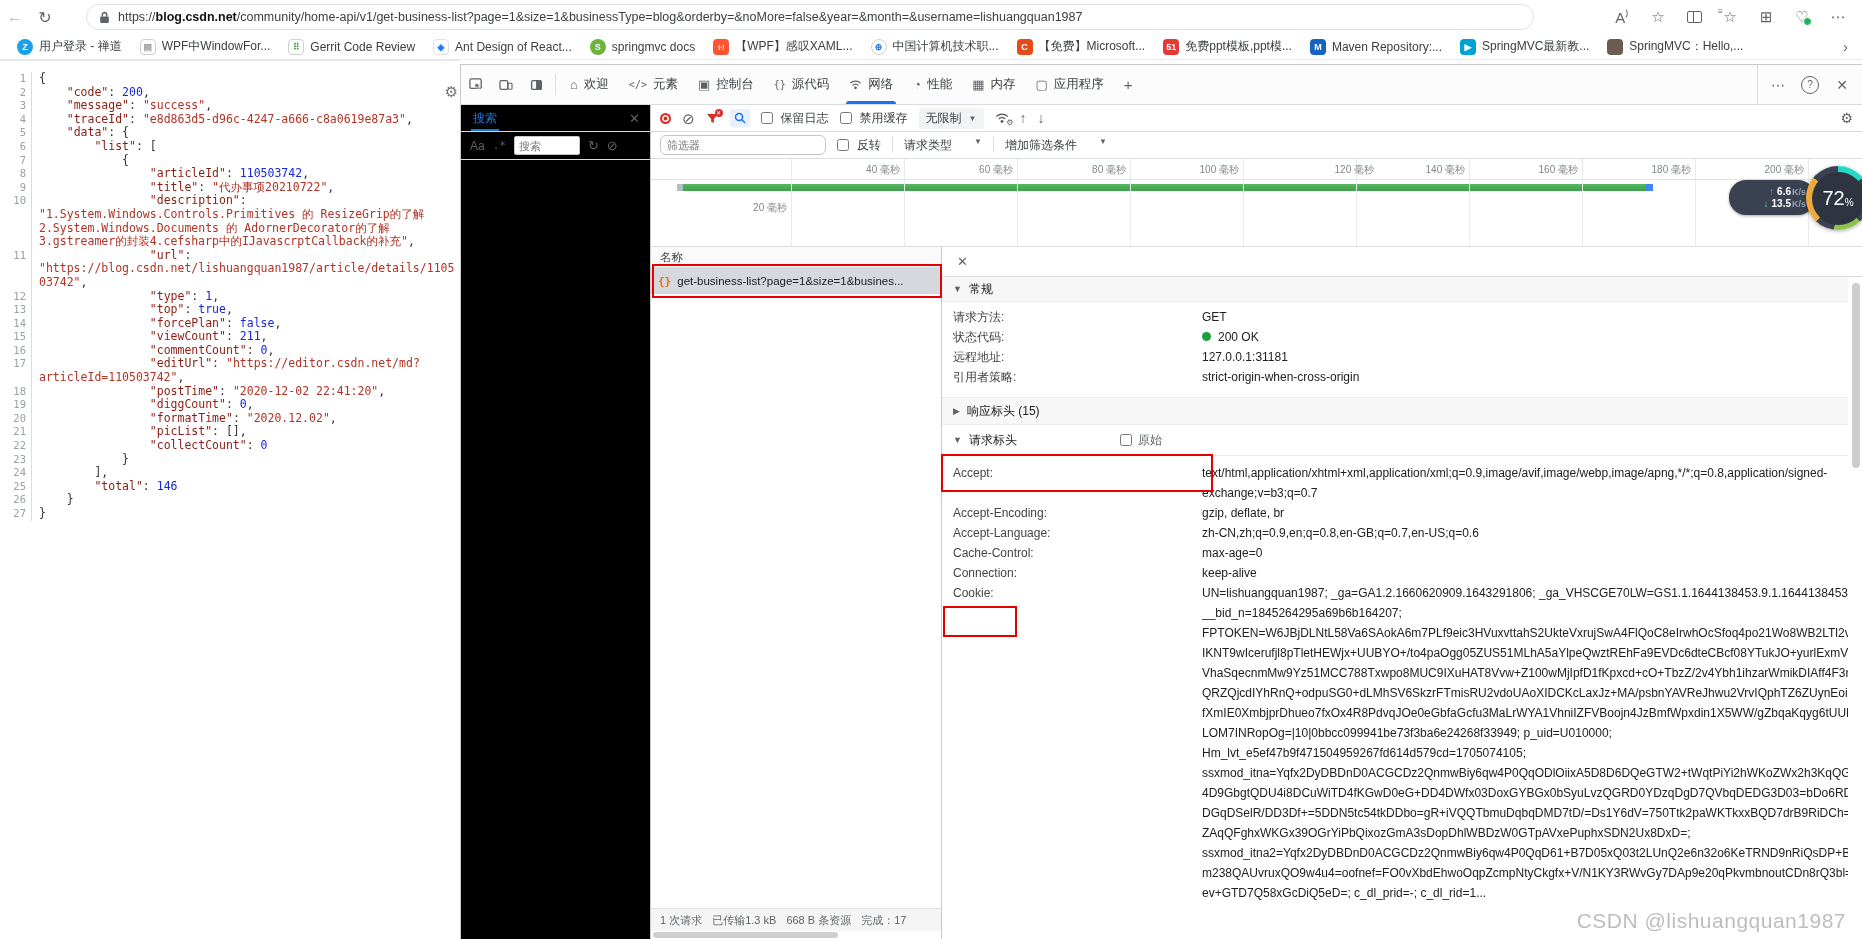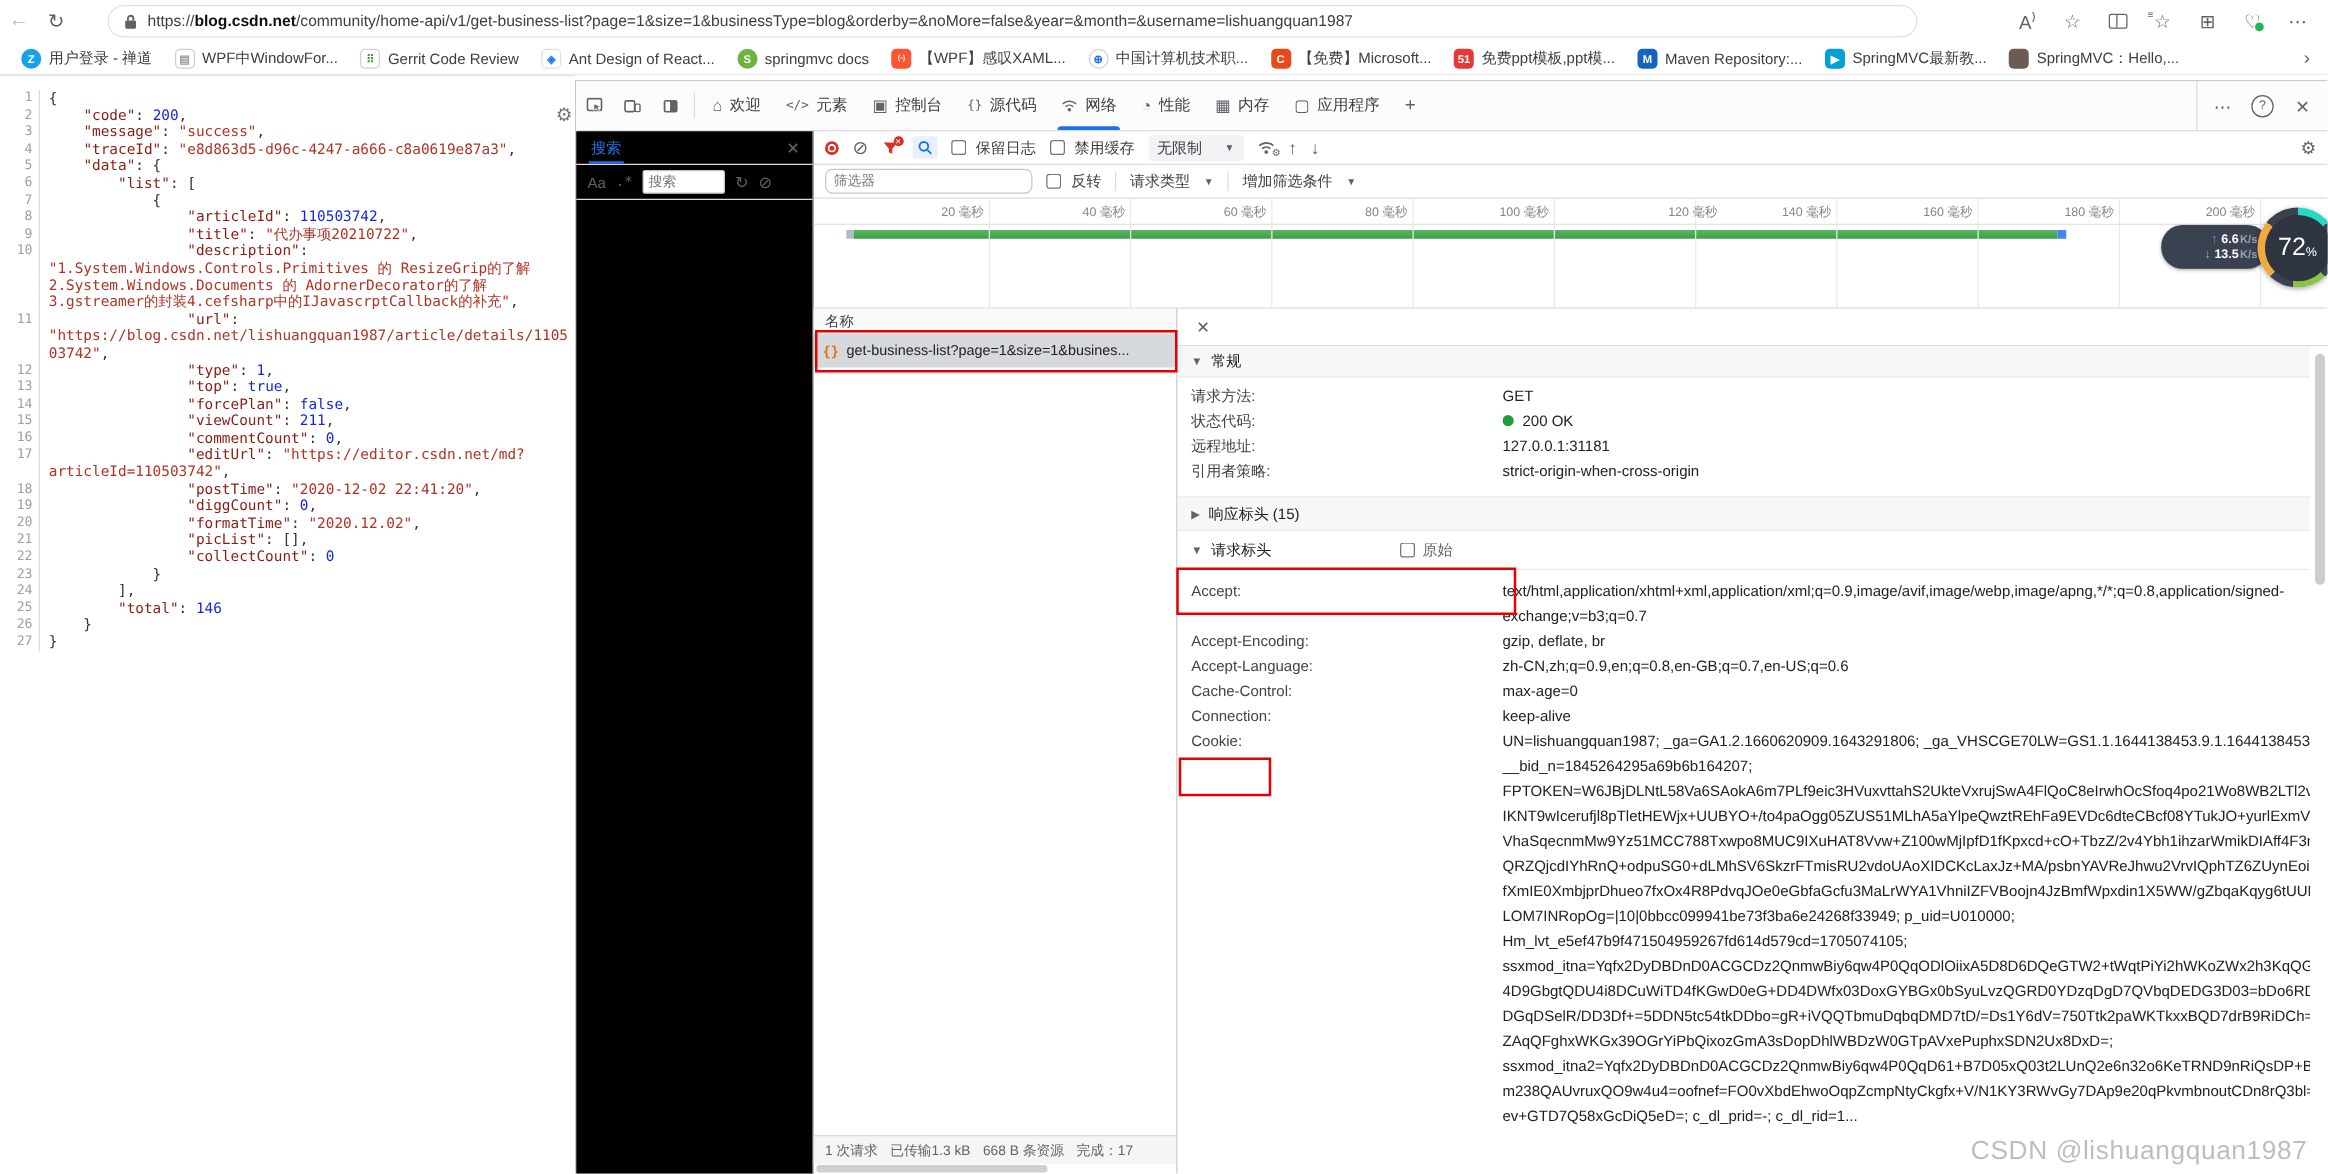--- a/index.html
+++ b/index.html
@@ -68,29 +68,29 @@
   #net-main{position:absolute;left:190px;top:40px;right:0;bottom:0}
   #net-toolbar{height:27px;border-bottom:1px solid #dadce0;display:flex;align-items:center;gap:11px;padding:0 9px;box-sizing:border-box}
   .rec-dot{width:7px;height:7px;border-radius:50%;background:#d93025;border:2px solid #d93025;box-shadow:0 0 0 1.5px #fff inset}
   .tool-g{font-size:15px;color:#5f6368;line-height:1}
   .funnel-wrap{position:relative;display:flex}
   .funnel-badge{position:absolute;right:-4px;top:-4px;width:8px;height:8px;border-radius:50%;background:#d93025;color:#fff;font-size:6px;display:flex;align-items:center;justify-content:center}
   .mag-box{width:20px;height:18px;background:#e8f0fe;border-radius:2px;display:flex;align-items:center;justify-content:center}
   .vsep{width:1px;height:16px;background:#dadce0}
   .cb-lab{display:flex;align-items:center;gap:8px;color:#3c4043}
   input[type=checkbox]{width:12px;height:12px;margin:0;accent-color:#5f6368}
-  #throttle{background:#f1f3f4;border-radius:3px;padding:2px 7px;display:flex;align-items:center;gap:18px;color:#3c4043}
+  #throttle{background:#f1f3f4;border-radius:3px;padding:2px 7px;display:flex;align-items:center;gap:7px;color:#3c4043}
   .caret{font-size:8px;color:#5f6368}
   .pos-rel{position:relative}
   .mini-gear{position:absolute;right:-5px;bottom:-3px;font-size:8px;color:#5f6368}
   #tb-gear{margin-left:auto;font-size:14px;color:#5f6368}
 
   #net-filterrow{height:27px;border-bottom:1px solid #dadce0;display:flex;align-items:center;gap:11px;padding:0 9px;box-sizing:border-box}
   .flt-input{width:152px;height:18px;border:1px solid #c4c7c5;border-radius:6px;font-size:11px;padding:0 6px;color:#333;font-family:"Liberation Sans",sans-serif}
-  .drop{display:flex;align-items:center;gap:11px;color:#3c4043}
+  .drop{display:flex;gap:22px;color:#3c4043}
 
   #net-ruler{position:absolute;left:0;top:54px;right:0;height:20px;border-bottom:1px solid #e3e3e3}
   .rtick{position:absolute;top:4px;width:70px;text-align:right;font-size:10px;color:#80868b;white-space:nowrap}
   .rline{position:absolute;top:0;width:1px;height:87px;background:#eaeaea}
   #net-grid{position:absolute;left:0;top:54px;right:0;height:87px;overflow:hidden}
   #wf-start{position:absolute;left:26px;top:25px;width:6px;height:7px;background:#b0bec5}
   #wf-bar{position:absolute;left:32px;top:25px;width:963px;height:7px;background:linear-gradient(#57b85f,#3f9e4c)}
   #wf-cap{position:absolute;left:995px;top:25px;width:7px;height:7px;background:#4285f4}
 
   #list-region{position:absolute;left:0;top:141px;width:290px;bottom:0;border-top:1px solid #dadce0;background:#fff;box-sizing:border-box}
@@ -521,21 +521,21 @@
         <span class="rline" style="left: 366px;"></span>
         <span class="rline" style="left: 479px;"></span>
         <span class="rline" style="left: 592px;"></span>
         <span class="rline" style="left: 705px;"></span>
         <span class="rline" style="left: 818px;"></span>
         <span class="rline" style="left: 931px;"></span>
         <span class="rline" style="left: 1044px;"></span>
         <span class="rline" style="left: 1157px;"></span>
       </div>
     <div id="net-ruler">
-        <span class="rtick" style="left: 66px;">20 毫秒</span>
+        <span class="rtick" style="left: 66px; margin-top: 38px;">20 毫秒</span>
         <span class="rtick" style="left: 179px;">40 毫秒</span>
         <span class="rtick" style="left: 292px;">60 毫秒</span>
         <span class="rtick" style="left: 405px;">80 毫秒</span>
         <span class="rtick" style="left: 518px;">100 毫秒</span>
         <span class="rtick" style="left: 653px;">120 毫秒</span>
         <span class="rtick" style="left: 744px;">140 毫秒</span>
         <span class="rtick" style="left: 857px;">160 毫秒</span>
         <span class="rtick" style="left: 970px;">180 毫秒</span>
         <span class="rtick" style="left: 1083px;">200 毫秒</span>
       </div>

